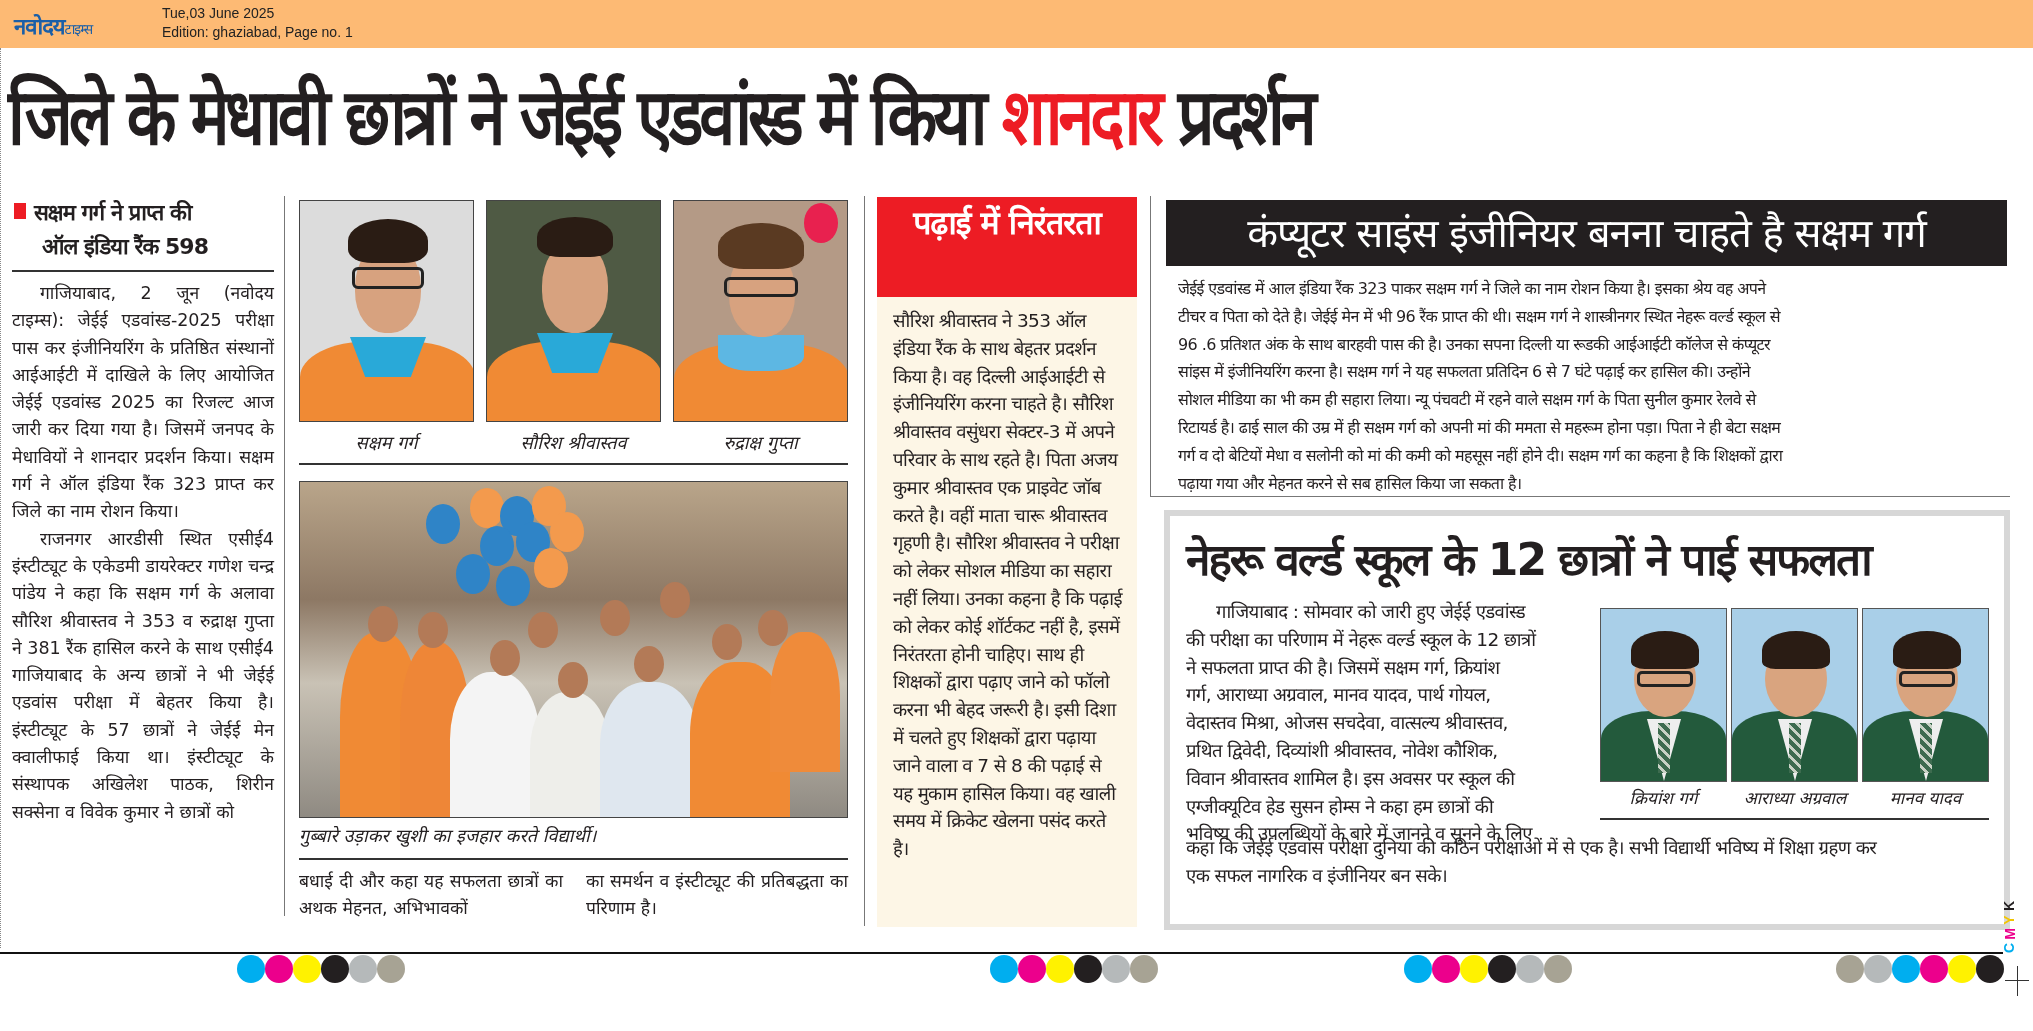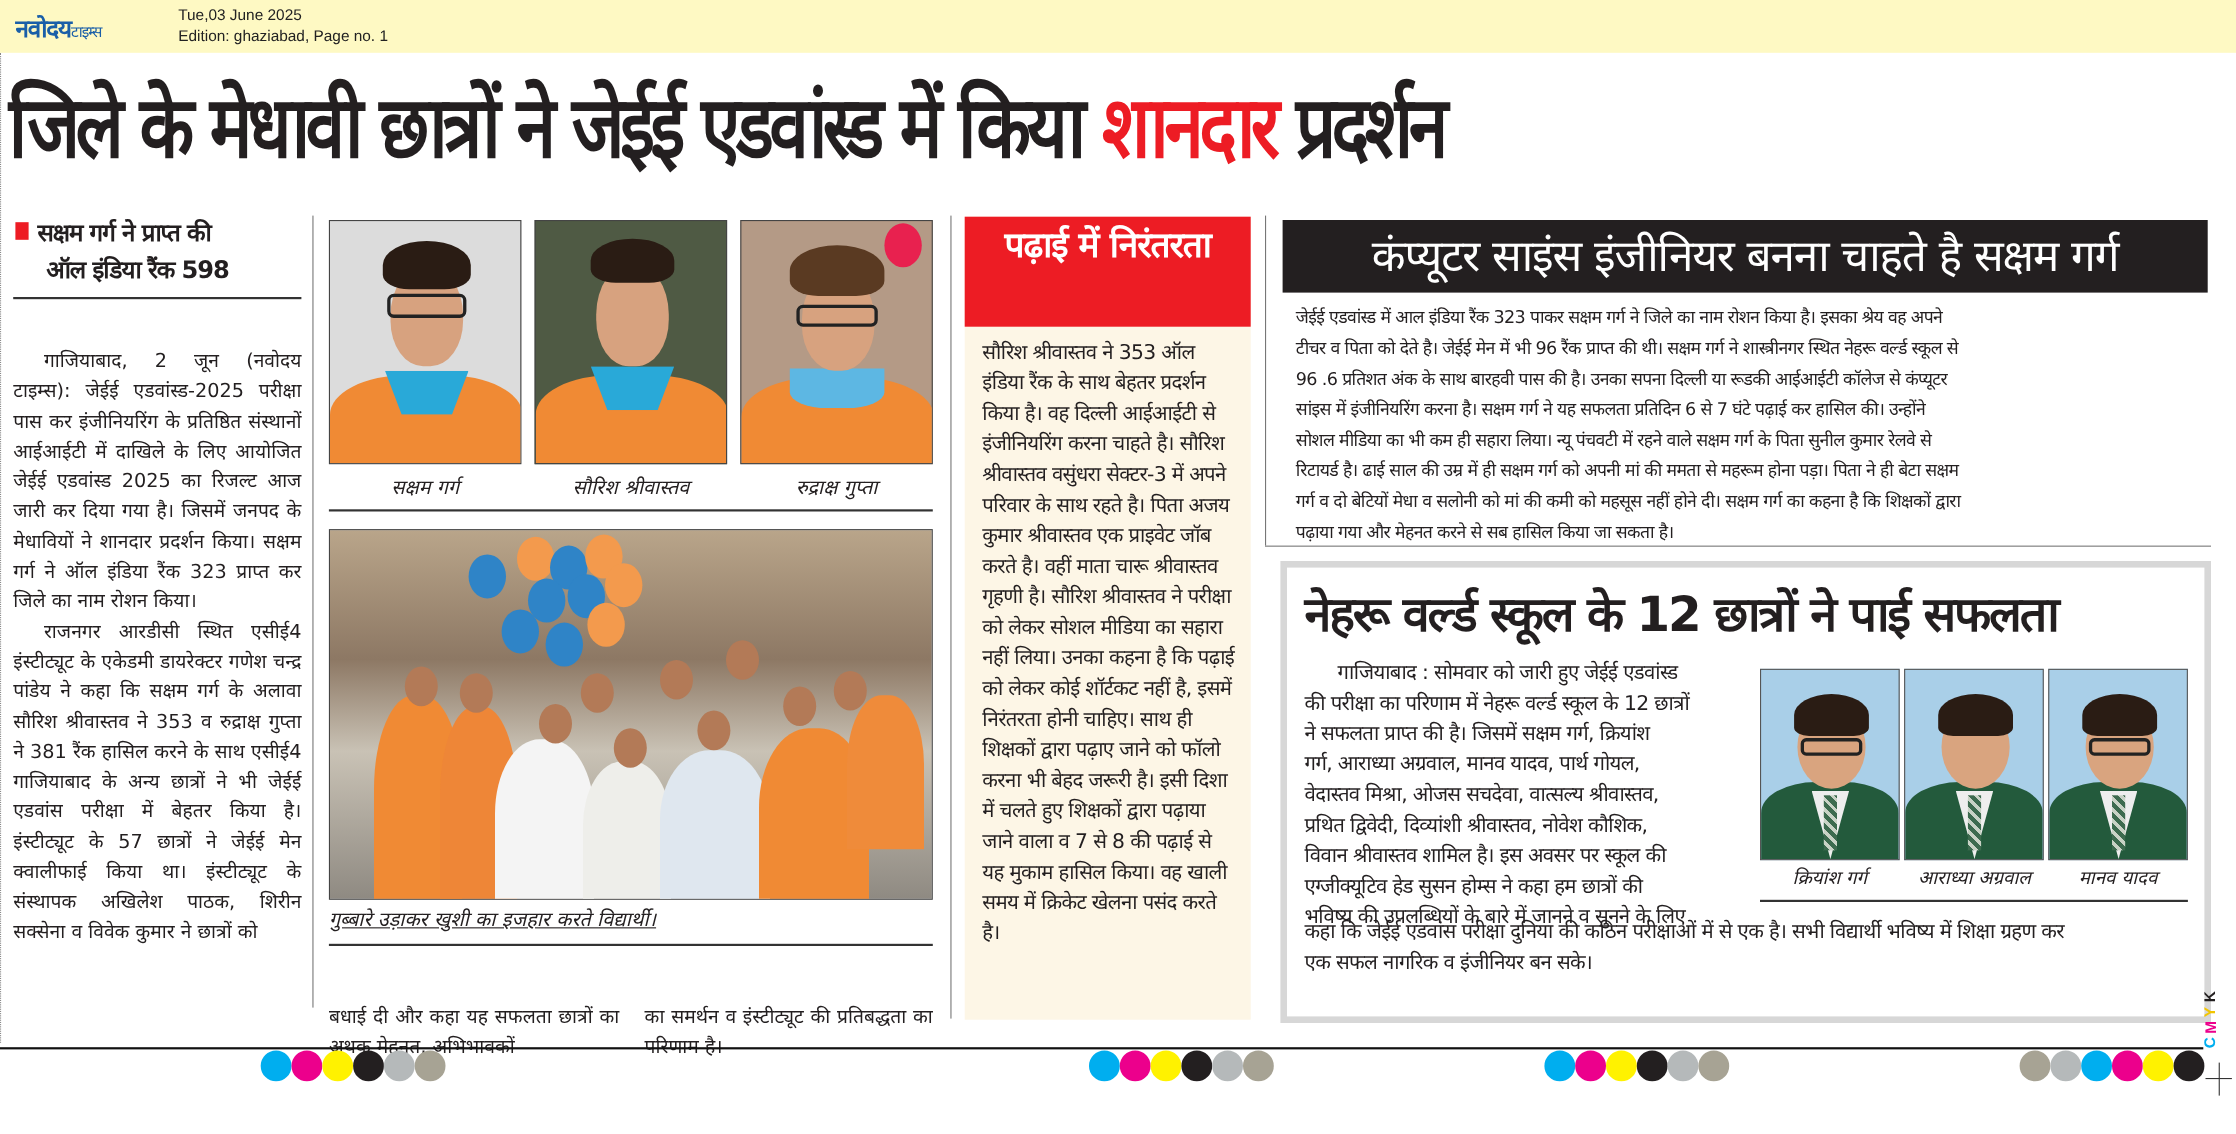--- a/index.html
+++ b/index.html
@@ -1,35 +1,35 @@
 <!DOCTYPE html>
 <html><head>
 <meta charset="utf-8">
 <style>
   * { box-sizing: border-box; margin: 0; padding: 0; }
   html, body { width: 2033px; height: 1031px; overflow: hidden; background: #ffffff; }
   body { font-family: "DejaVu Sans", sans-serif; color: #231f20; position: relative; }
 
-  .topbar { position: absolute; left: 0; top: 0; width: 2033px; height: 48px; background: #fef9c3; }
+  .topbar { position: absolute; left: 0; top: 0; width: 2033px; height: 48px; background: #fdba74; }
   .logo { position: absolute; left: 14px; top: 10px; font-size: 22px; font-weight: bold; color: #1a5fa8; letter-spacing: -1px; }
   .logo small { font-size: 14px; font-weight: normal; }
   .meta { position: absolute; left: 162px; top: 4px; font-family: Liberation Sans, sans-serif; font-size: 14px; line-height: 19px; color: #222; }
 
   .page-border-left { position: absolute; left: 0; top: 48px; width: 2px; height: 900px; border-left: 1px dotted #888; }
 
   .headline { position: absolute; left: 8px; top: 62px; width: 2020px; height: 110px; font-family: "DejaVu Sans", sans-serif; font-weight: bold; font-size: 78px; line-height: 110px; letter-spacing: -5px; white-space: nowrap; transform: scaleX(0.83); transform-origin: left top; color: #231f20; }
   .headline .red { color: #ed1c24; }
 
   
   .col-left { position: absolute; left: 12px; top: 196px; width: 262px; }
   .sub-head { font-weight: bold; font-size: 22px; line-height: 34px; letter-spacing: -1px; padding-left: 2px; }
   .sub-head .bullet { display: inline-block; width: 12px; height: 16px; background: #ed1c24; margin-right: 8px; vertical-align: 1px; }
   .sub-head .l2 { padding-left: 28px; display: block; }
   .rule { height: 2px; background: #333; margin: 6px 0 8px 0; }
-  .body-just { font-size: 17.5px; line-height: 27.3px; text-align: justify; text-justify: inter-word; color: #231f20; margin-top: 44px; }
+  .body-just { font-size: 17.5px; line-height: 27.3px; text-align: justify; text-justify: inter-word; color: #231f20; }
   .body-just p { text-indent: 28px; }
 
   
   .photo { position: absolute; border: 1px solid #444; overflow: hidden; }
   .ph-face { position: absolute; border-radius: 50% 50% 45% 45%; background: #d7a27f; }
   .ph-hair { position: absolute; border-radius: 50% 50% 30% 30%; background: #2a1c14; }
   .ph-shirt { position: absolute; border-radius: 40% 40% 0 0; background: #f08a34; }
   .ph-collar { position: absolute; background: #29a9d8; }
   .ph-glasses { position: absolute; border: 3px solid #222; border-radius: 6px; }
   .caption-italic { position: absolute; font-style: italic; font-family: "DejaVu Serif", serif; font-size: 18px; color: #231f20; text-align: center; }
@@ -158,21 +158,21 @@
   <div class="head" style="left:118px; top:130px;"></div>
   <div class="head" style="left:190px; top:158px;"></div>
   <div class="head" style="left:258px; top:180px;"></div>
   <div class="head" style="left:334px; top:164px;"></div>
   <div class="head" style="left:412px; top:142px;"></div>
   <div class="head" style="left:458px; top:128px;"></div>
   <div class="head" style="left:360px; top:100px;"></div>
   <div class="head" style="left:300px; top:118px;"></div>
   <div class="head" style="left:228px; top:130px;"></div>
 </div>
-<div class="caption-italic" style="left:299px; top:823px; width:549px; text-align:left;text-decoration:underline;">गुब्बारे उड़ाकर खुशी का इजहार करते विद्यार्थी।</div>
+<div class="caption-italic" style="left:299px; top:823px; width:549px; text-align:left;">गुब्बारे उड़ाकर खुशी का इजहार करते विद्यार्थी।</div>
 <div class="hrule" style="left:299px; top:858px; width:549px;"></div>
 
 <div class="body-just" style="position:absolute; left:299px; top:868px; width:264px;">
   <div>बधाई दी और कहा यह सफलता छात्रों का अथक मेहनत, अभिभावकों</div>
 </div>
 <div class="body-just" style="position:absolute; left:586px; top:868px; width:262px;">
   <div>का समर्थन व इंस्टीट्यूट की प्रतिबद्धता का परिणाम है।</div>
 </div>
 
 <div class="vrule" style="left:864px; top:196px; height:730px;"></div>

